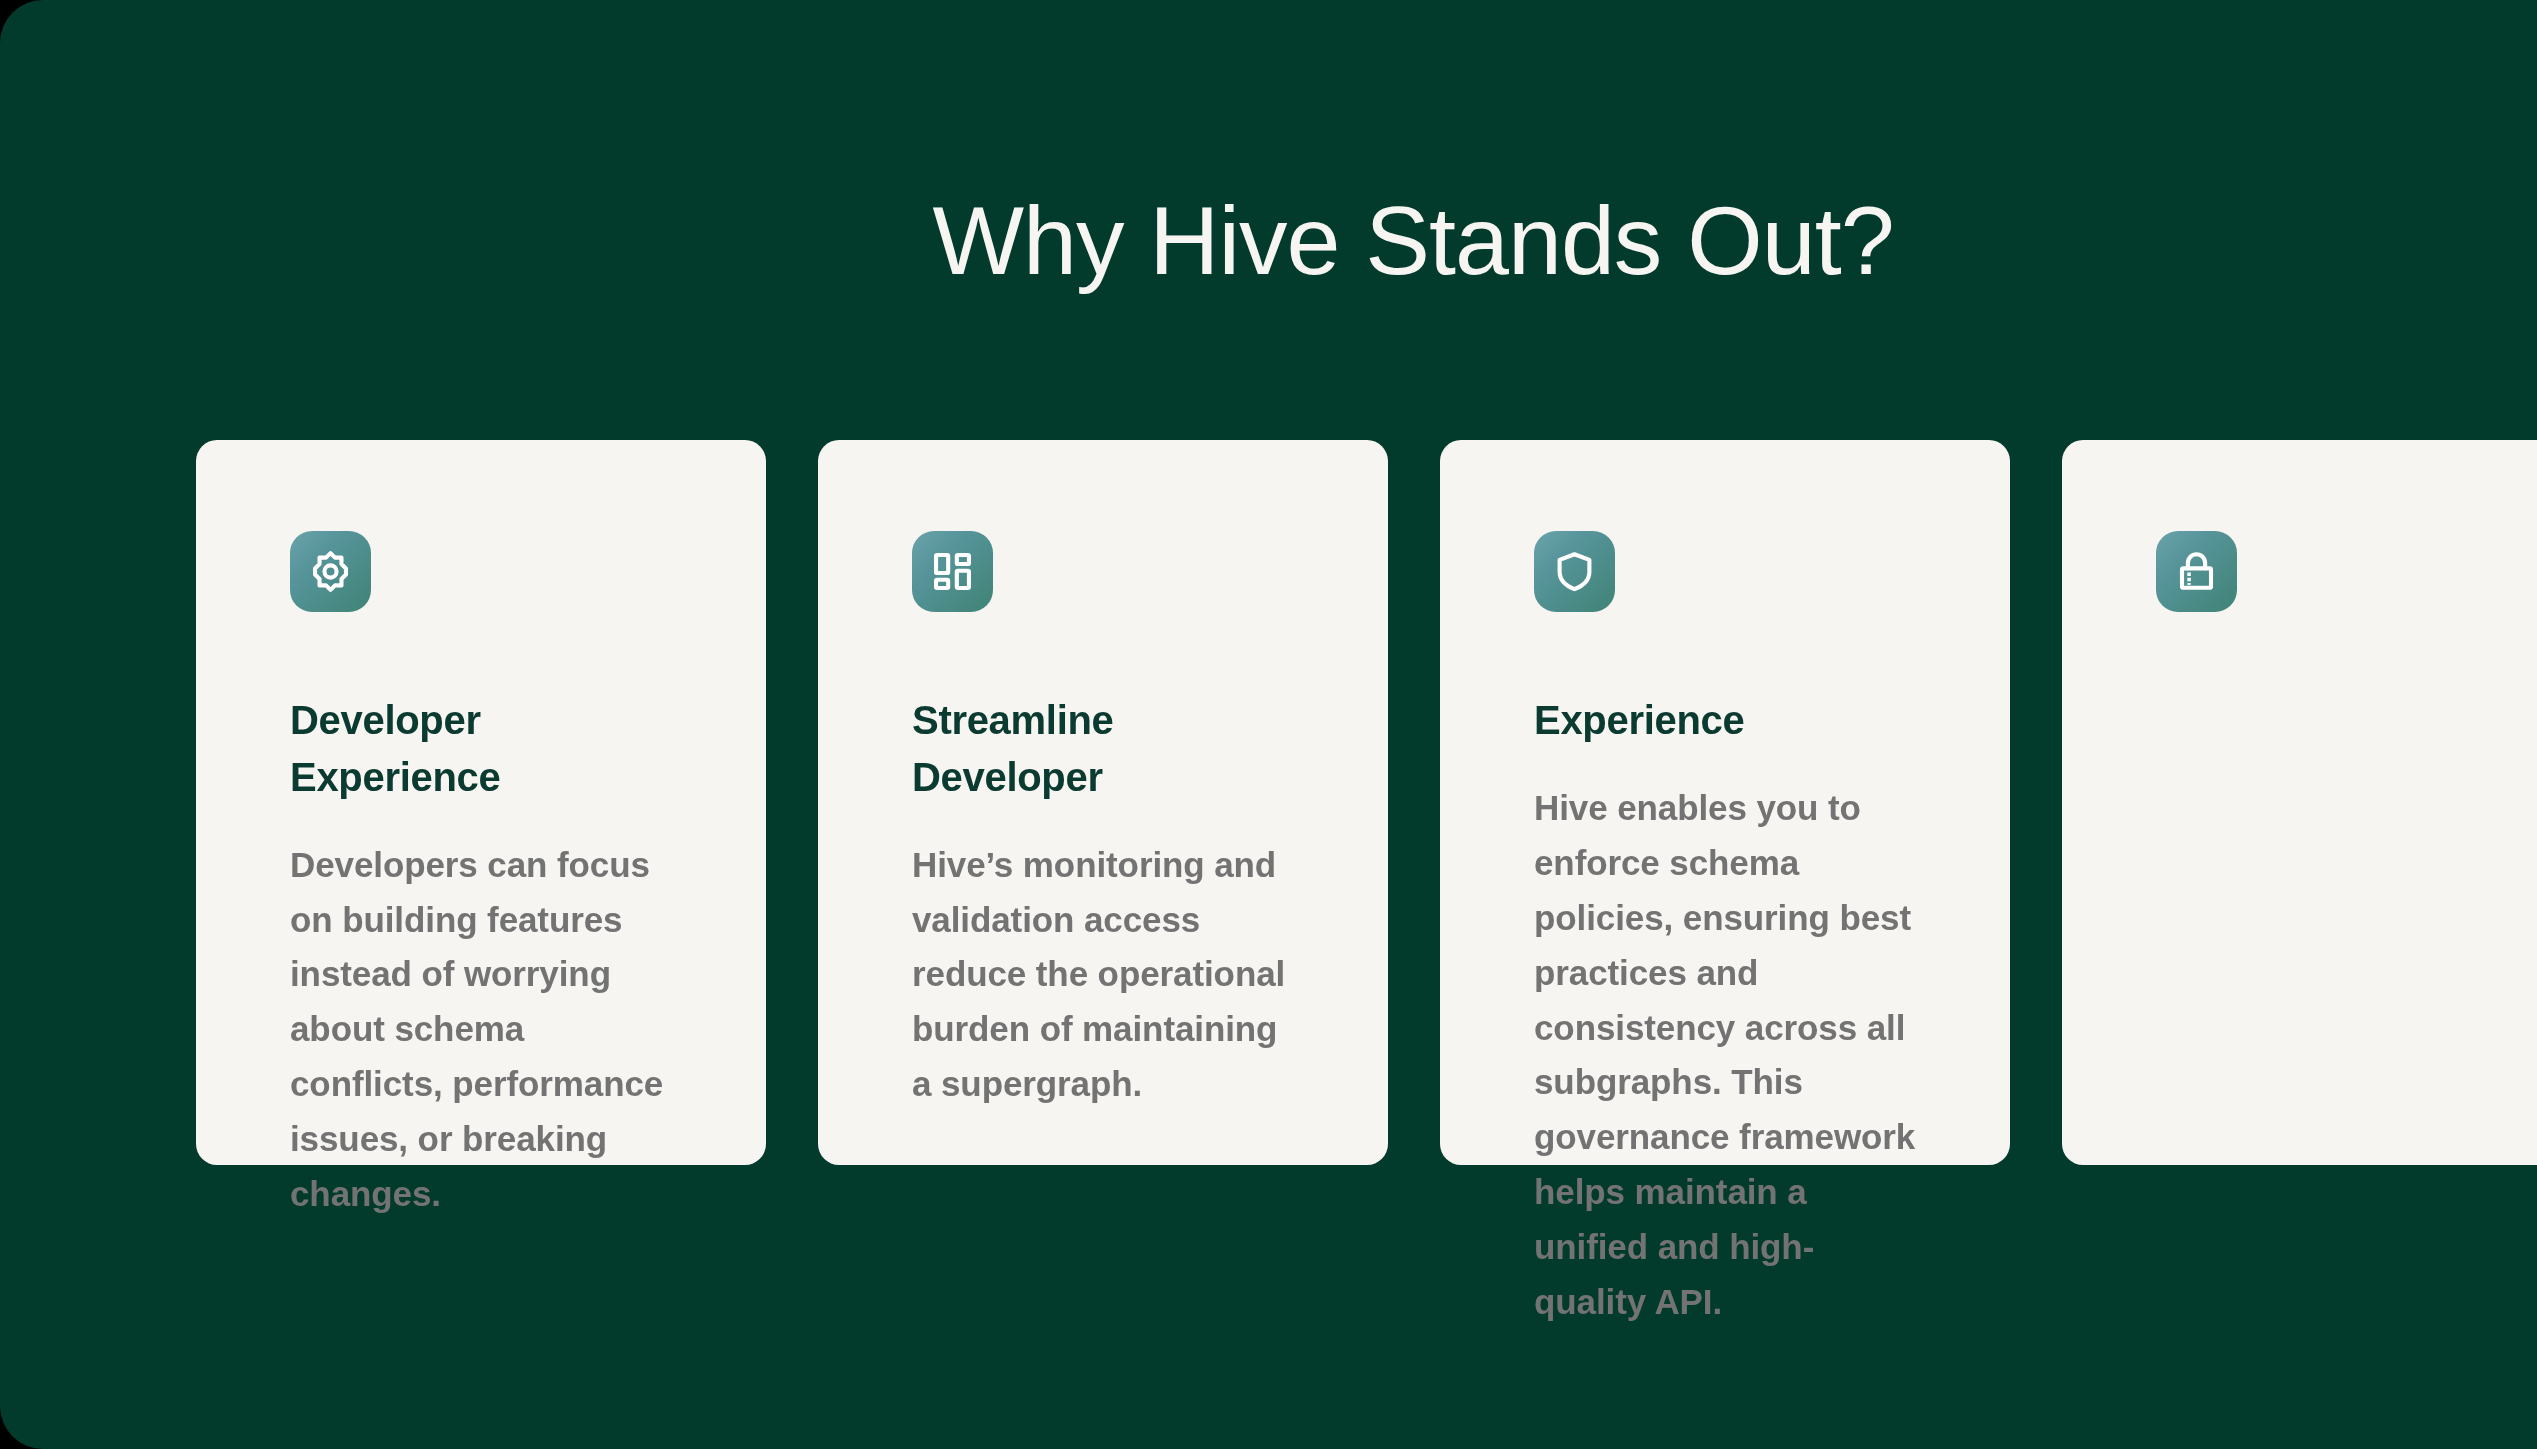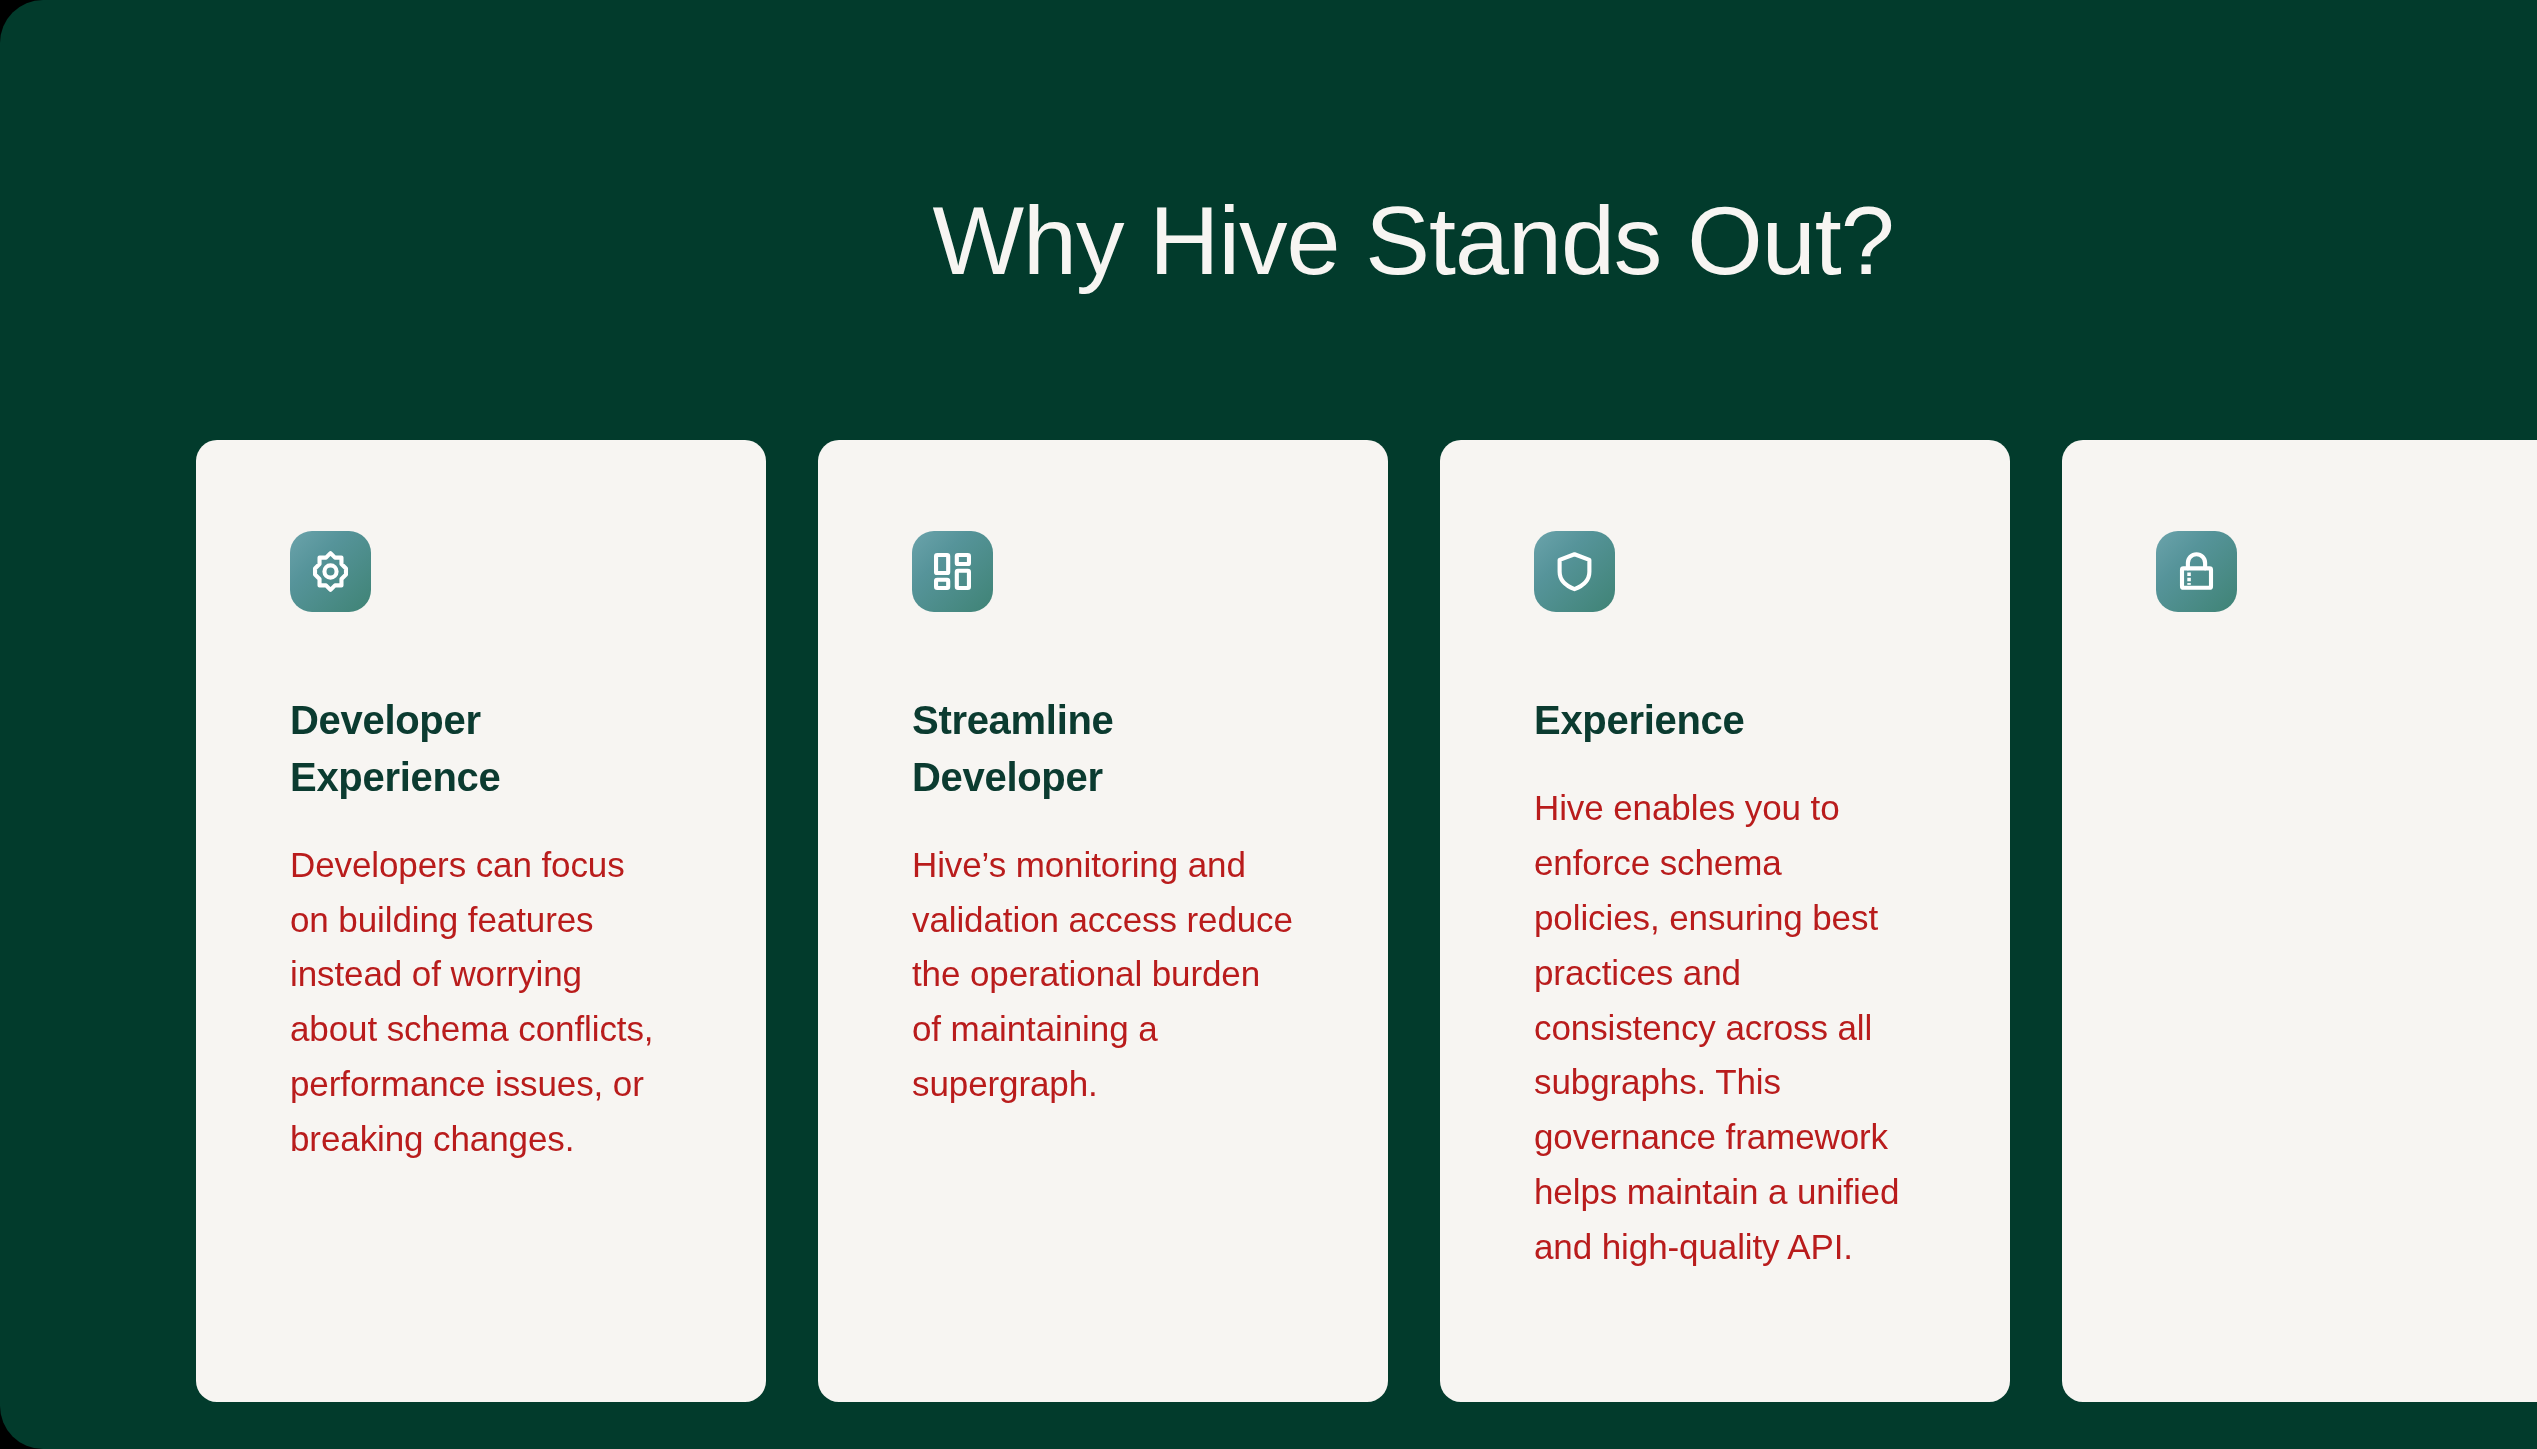--- a/index.html
+++ b/index.html
@@ -46,21 +46,21 @@
     display: flex;
     flex-direction: row;
     align-items: stretch;
     gap: 52px;
   }
 
   .card {
     box-sizing: border-box;
     flex: 1 1 0;
     min-width: 0;
-    height: 962px;
+    height: 725px;
     background: #F7F5F2;
     border-radius: 21px;
     padding: 91px 94px 0 94px;
     display: flex;
     flex-direction: column;
     align-items: flex-start;
   }
 
   .icon-badge {
     box-sizing: border-box;
@@ -84,24 +84,24 @@
     margin-top: 80px;
     color: #0B3B30;
     font-size: 40px;
     line-height: 1.42;
     font-weight: 700;
     letter-spacing: -0.3px;
   }
 
   .card-body {
     margin-top: 32px;
-    color: #b91c1c;
+    color: #737373;
     font-size: 35px;
     line-height: 1.57;
-    font-weight: 400;
+    font-weight: 700;
     letter-spacing: -0.1px;
   }
 </style>
 </head>
 <body>
 
 <div class="page">
 
   <div class="section-title">Why Hive Stands Out?</div>
 

